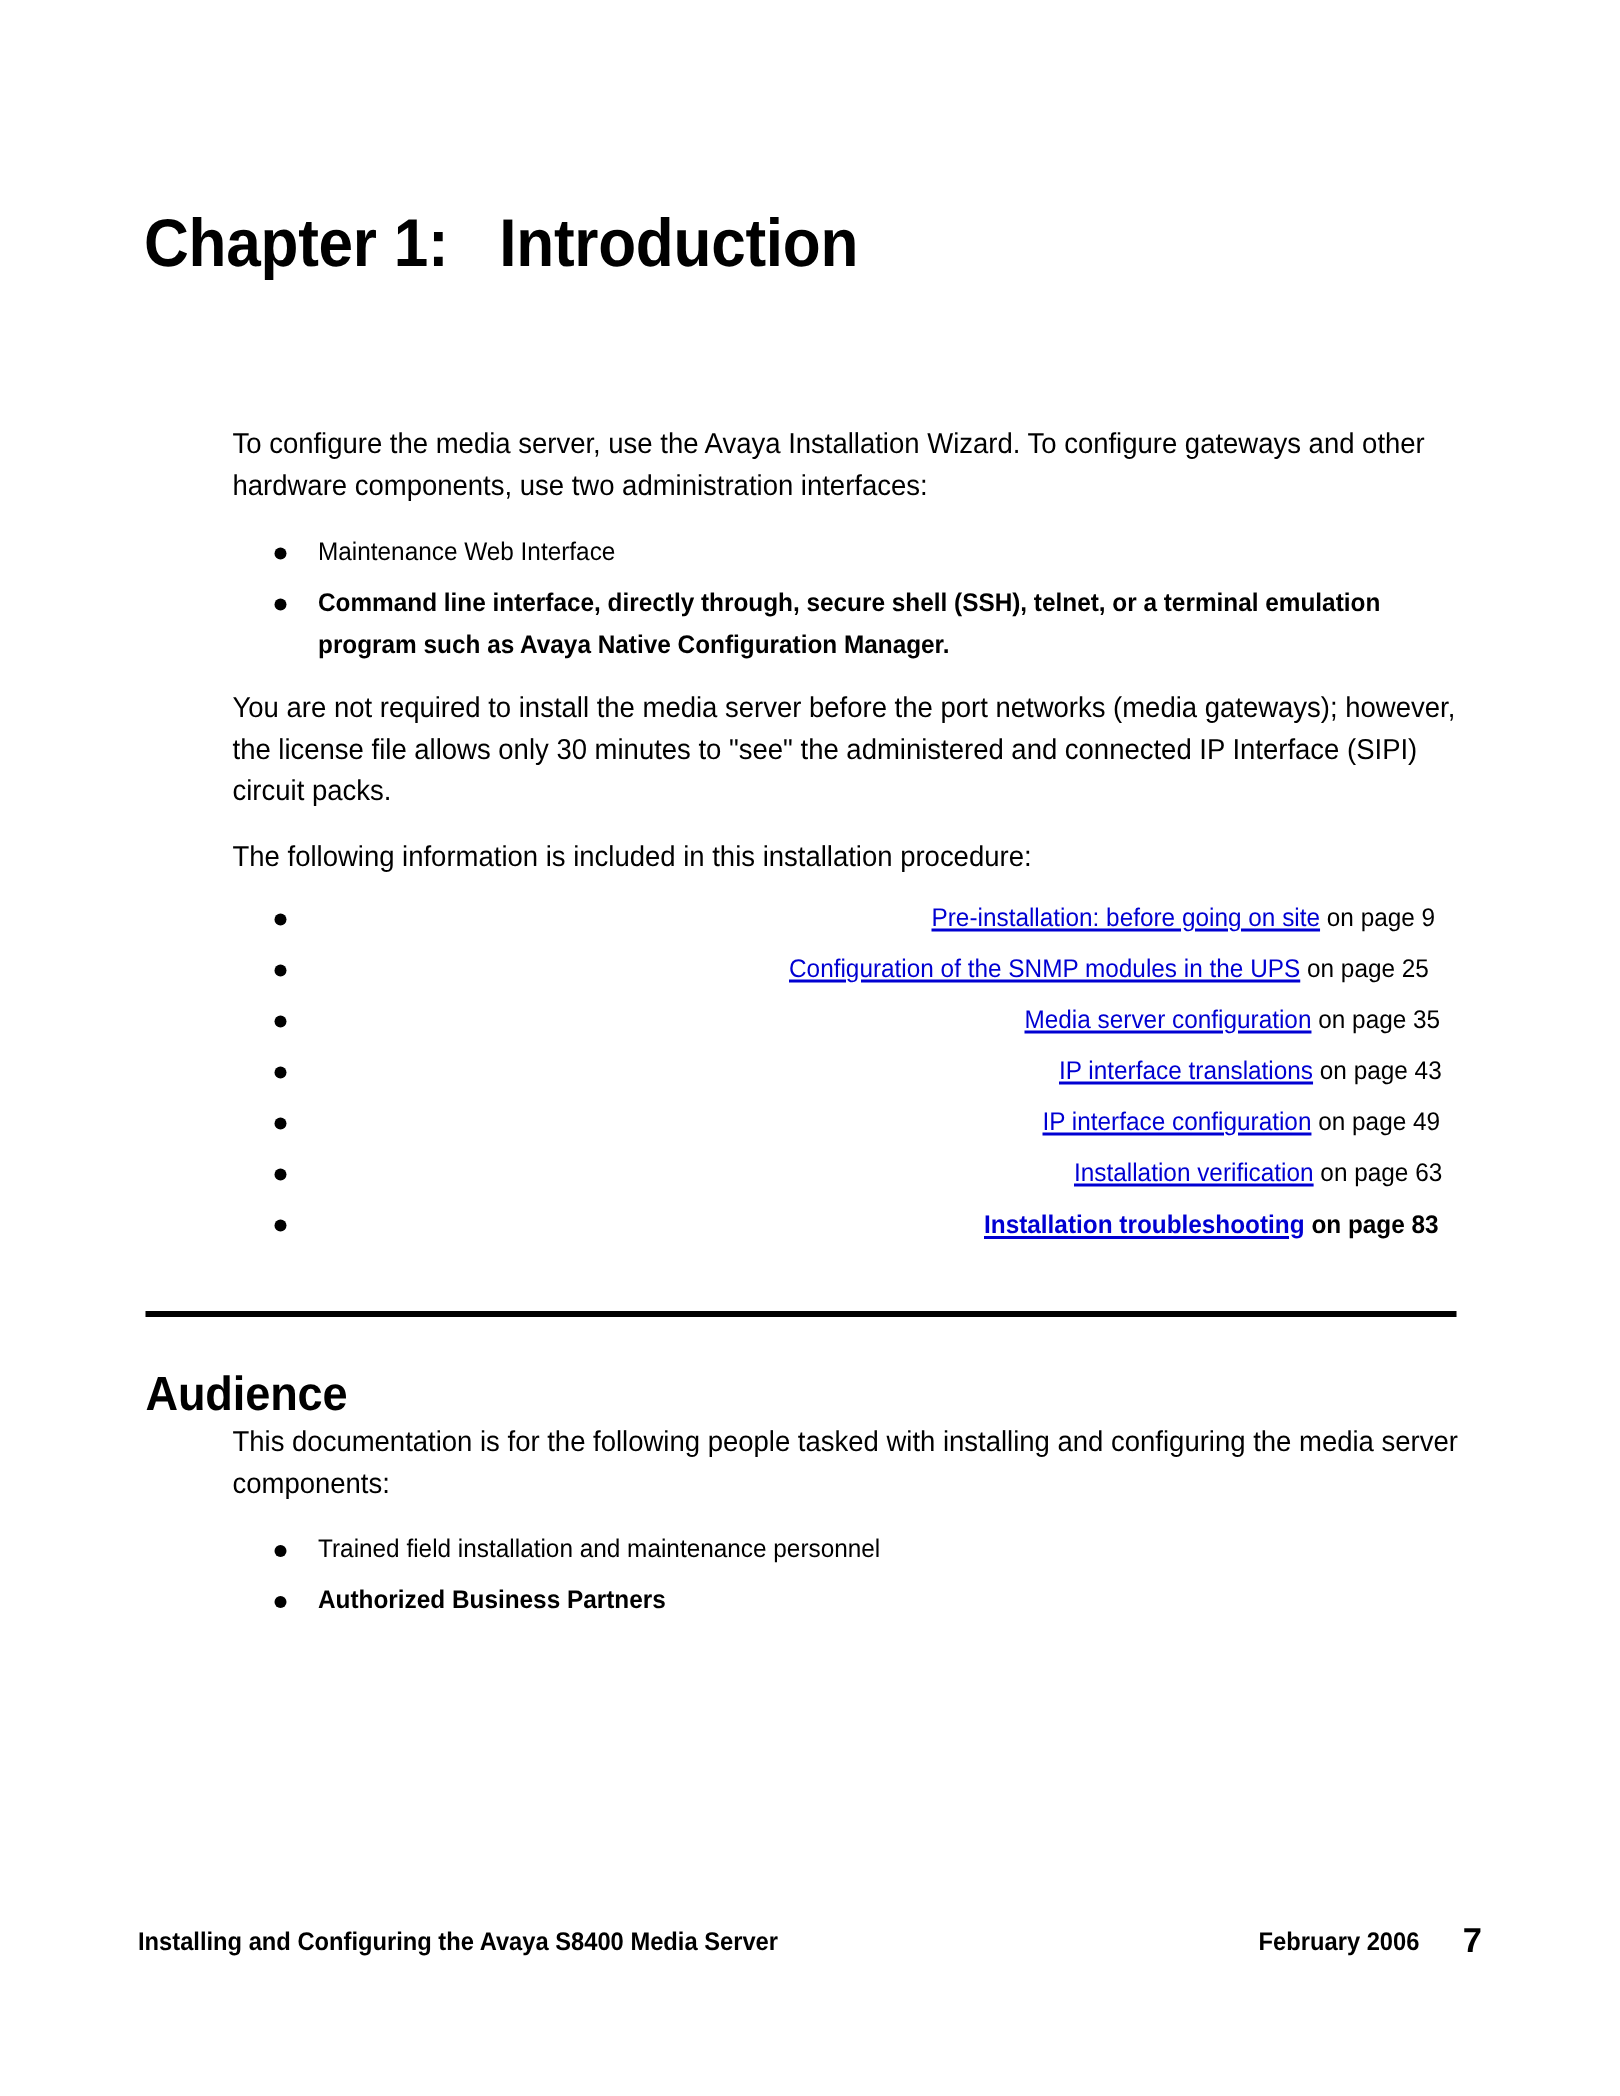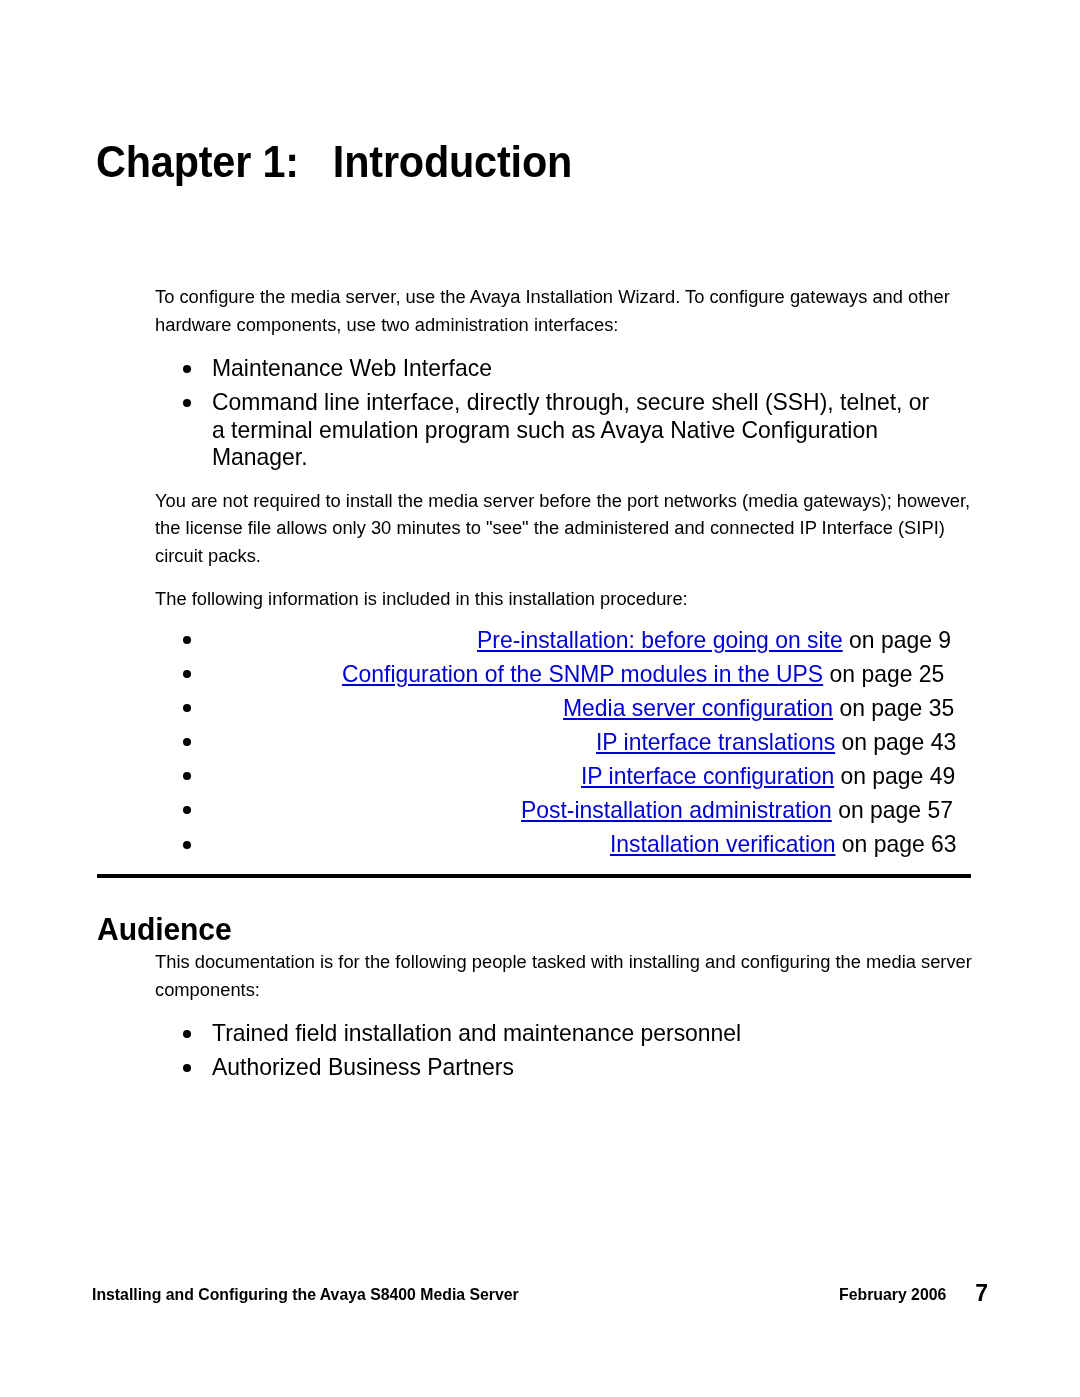--- a/index.html
+++ b/index.html
@@ -62,26 +62,26 @@
   ul.bul {
     list-style: none;
     margin: 0 0 16px 0;
     padding: 0;
   }
   ul.bul.links { margin-bottom: 0; }
 
   ul.bul li {
     position: relative;
     padding-left: 57px;
-    font-size: 24px;
+    font-size: 17px;
     line-height: 27.5px;
     margin-bottom: 6.5px;
   }
   ul.bul.links li { margin-bottom: 6.6px; text-align: right; }
-  ul.bul li:last-child { margin-bottom: 0; }
+  ul.bul li:last-child { margin-bottom: 0; font-weight: bold; }
 
   ul.bul li .bullet {
     position: absolute;
     left: 28px;
     top: 10.5px;
     width: 8px;
     height: 8px;
     border-radius: 50%;
     background: #000000;
   }
@@ -217,27 +217,27 @@
       </li>
       <li>
         <span class="bullet"></span>
         <span class="li-text">
           <a class="xref" href="#">IP interface configuration</a><span class="pageref"> on page 49</span>
         </span>
       </li>
       <li>
         <span class="bullet"></span>
         <span class="li-text">
-          <a class="xref" href="#">Post-installation administration</a><span class="pageref"> on page 57</span>
-        </span>
-      </li>
-      <li>
-        <span class="bullet"></span>
-        <span class="li-text">
           <a class="xref" href="#">Installation verification</a><span class="pageref"> on page 63</span>
+        </span>
+      </li>
+      <li>
+        <span class="bullet"></span>
+        <span class="li-text">
+          <a class="xref" href="#">Installation troubleshooting</a><span class="pageref"> on page 83</span>
         </span>
       </li>
     </ul>
 
   </div>
 
   <div class="sect-rule"></div>
 
   <h2 class="sect-heading">Audience</h2>
 

